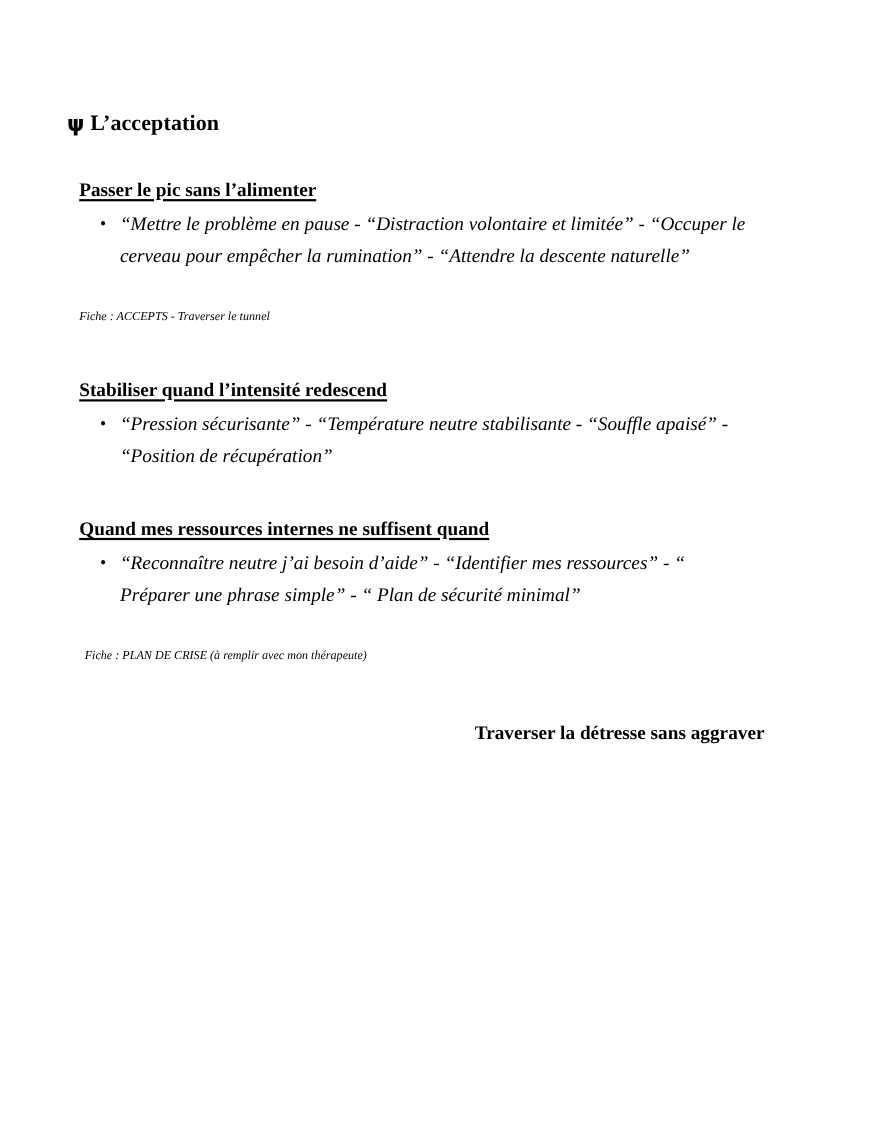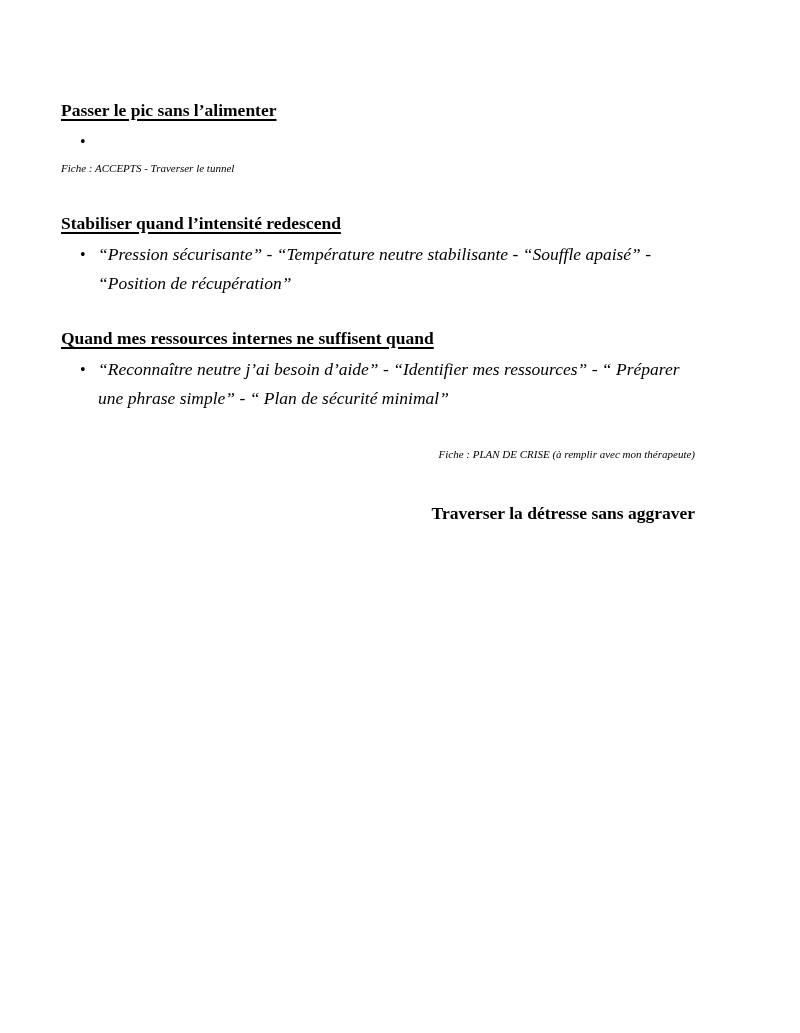--- a/index.html
+++ b/index.html
@@ -100,39 +100,40 @@
   .closing-line {
     font-size: 17.5px;
     font-weight: bold;
     line-height: 26px;
     margin: 0;
     white-space: nowrap;
     text-align: right;
   }
 
   
-  .block { margin: 0; }
+  .block { margin: 11px; }
   .gap-after-bullets { height: 27px; }
   .gap-after-fiche { height: 28px; }
   .gap-before-closing { height: 31px; }
-  .indent-sm { padding-left: 5px; text-align: right; }
+  .indent-sm { padding-left: 5px; }
 </style>
 </head>
 <body>
 
 <div class="page">
   <div class="content">
 
+    <h1 class="doc-title"><span class="psi">ψ</span><span>L’acceptation</span></h1>
 
     <div class="block">
       <div class="heading-row">
         <span class="section-heading">Passer le pic sans l’alimenter</span>
       </div>
       <ul class="bullets">
-        <li><span class="dot">•</span></li>
+        <li><span class="dot">•</span><span>“Mettre le problème en pause - “Distraction volontaire et limitée” - “Occuper le cerveau pour empêcher la rumination” - “Attendre la descente naturelle”</span></li>
       </ul>
       <div class="gap-after-bullets"></div>
       <p class="fiche-line">Fiche : ACCEPTS - Traverser le tunnel</p>
       <div class="gap-after-fiche"></div>
     </div>
 
     <div class="block">
       <div class="heading-row">
         <span class="section-heading">Stabiliser quand l’intensité redescend</span>
       </div>

